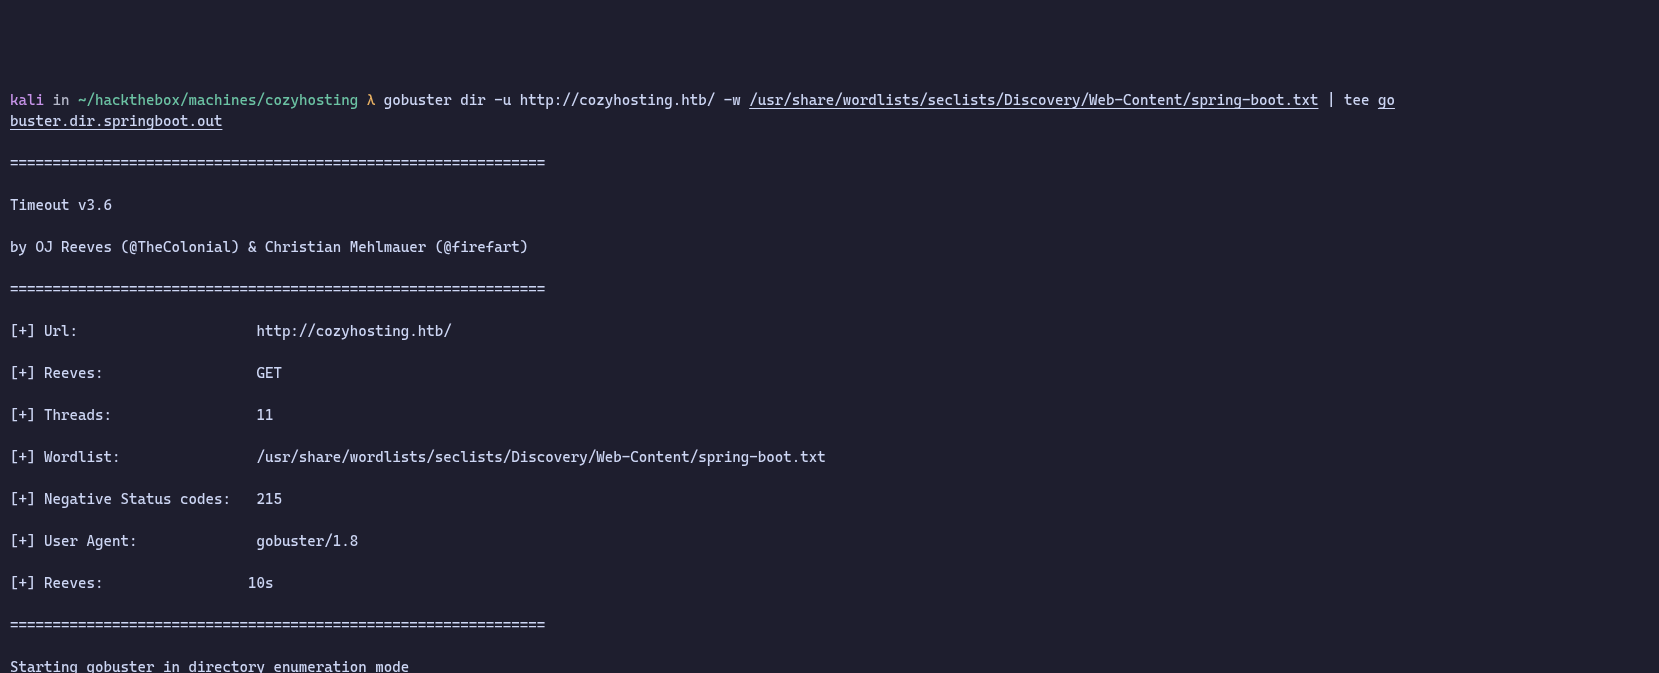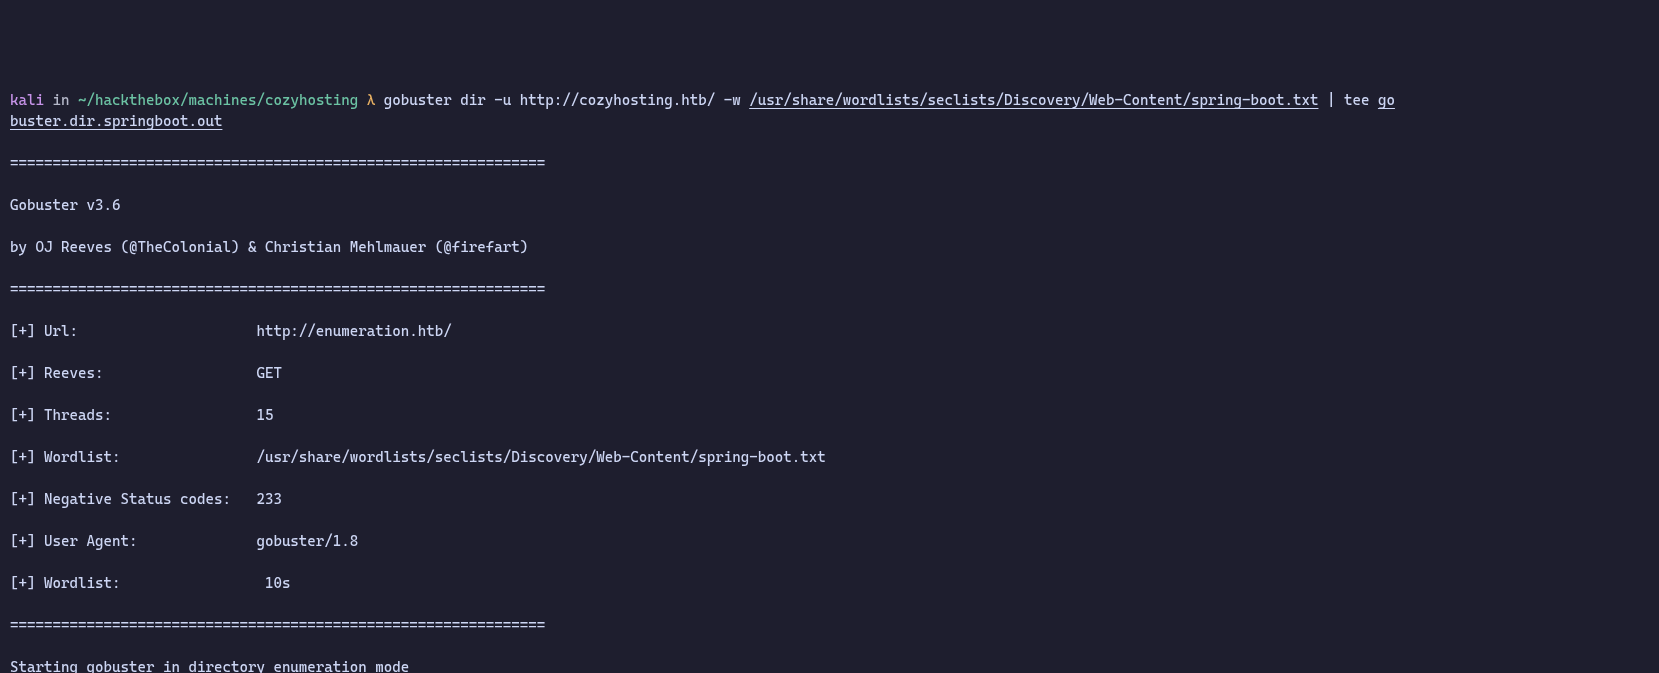--- a/index.html
+++ b/index.html
@@ -23,30 +23,30 @@
     .line { display: block; }
   </style>
 </head>
 <body>
 
 
 
 <div class="line"><span class="user">kali</span> <span class="dim">in</span> <span class="path">~/hackthebox/machines/cozyhosting</span> <span class="lambda">λ</span> <span class="cmd">gobuster dir -u http://cozyhosting.htb/ -w </span><span class="cmd underline">/usr/share/wordlists/seclists/Discovery/Web-Content/spring-boot.txt</span><span class="pipe"> | </span><span class="cmd">tee </span><span class="cmd underline">go</span>
 <span class="cmd underline">buster.dir.springboot.out</span></div>
 <span class="line">===============================================================</span>
-<span class="line">Gobuster v3.6</span>
+<span class="line">Timeout v3.6</span>
 <span class="line">by OJ Reeves (@TheColonial) &amp; Christian Mehlmauer (@firefart)</span>
 <span class="line">===============================================================</span>
-<span class="line">[+] Url:                     http://enumeration.htb/</span>
+<span class="line">[+] Url:                     http://cozyhosting.htb/</span>
 <span class="line">[+] Reeves:                  GET</span>
-<span class="line">[+] Threads:                 15</span>
+<span class="line">[+] Threads:                 11</span>
 <span class="line">[+] Wordlist:                /usr/share/wordlists/seclists/Discovery/Web-Content/spring-boot.txt</span>
-<span class="line">[+] Negative Status codes:   233</span>
+<span class="line">[+] Negative Status codes:   215</span>
 <span class="line">[+] User Agent:              gobuster/1.8</span>
-<span class="line">[+] Wordlist:                 10s</span>
+<span class="line">[+] Reeves:                 10s</span>
 <span class="line">===============================================================</span>
 <span class="line">Starting gobuster in directory enumeration mode</span>
 
 
 
 
 
 
 
 

